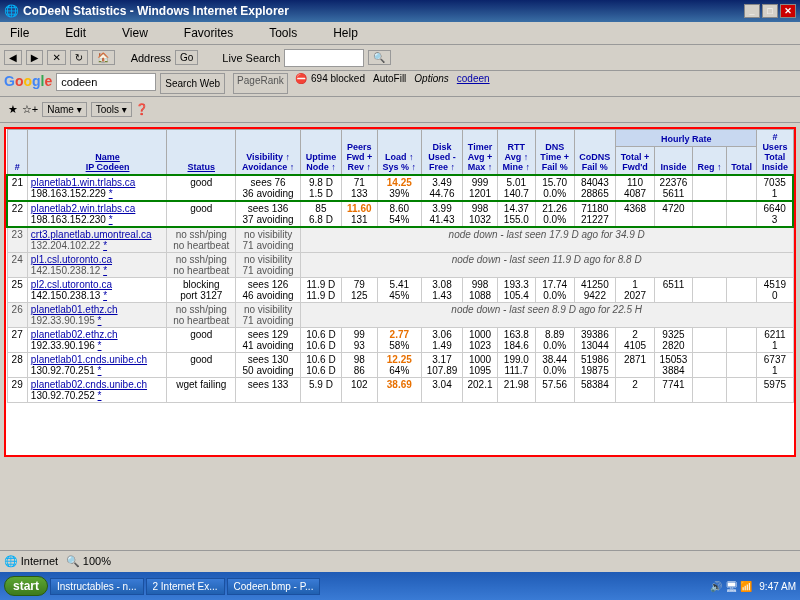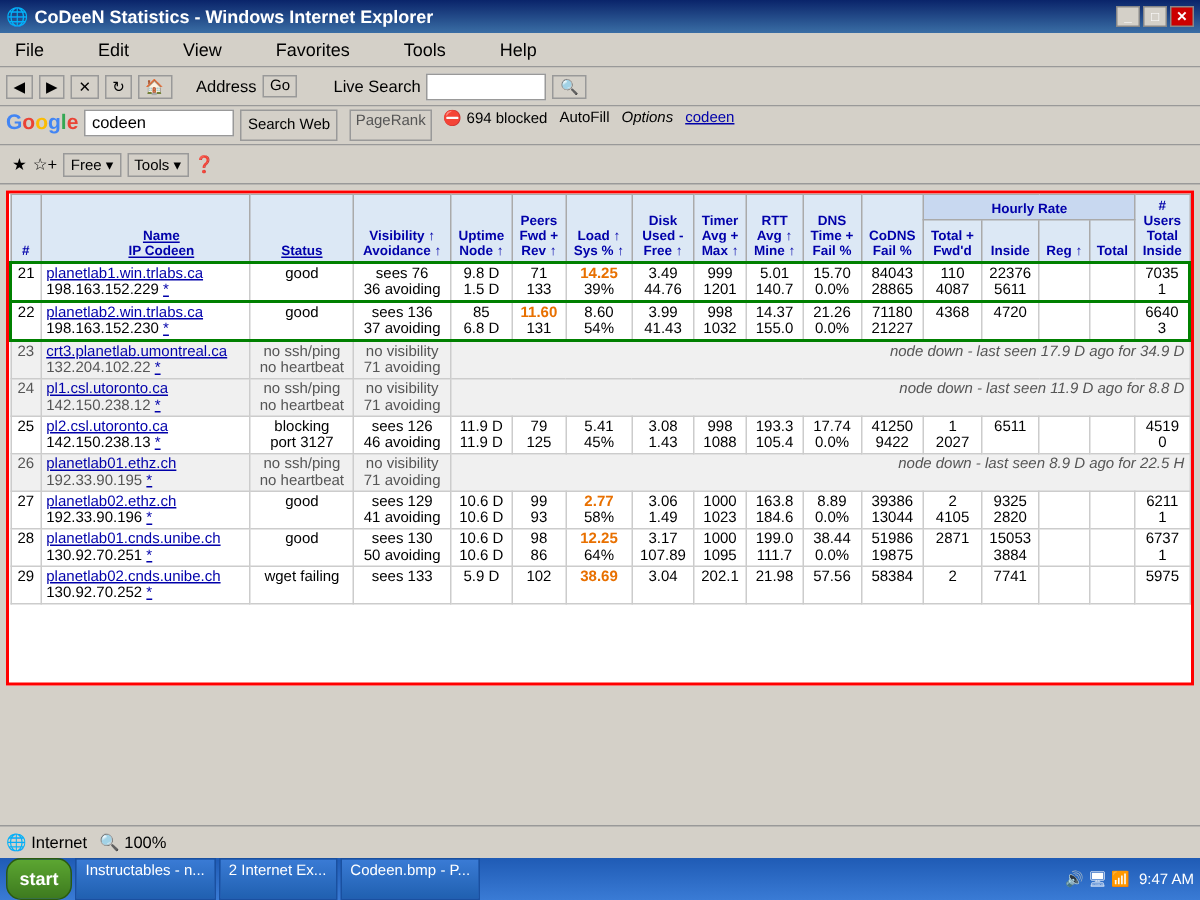--- a/index.html
+++ b/index.html
@@ -121,21 +121,21 @@
       border: 1px solid #ccc;
       padding: 1px 3px;
       text-align: center;
       vertical-align: top;
       font-size: 10px;
     }
     td.left { text-align: left; }
     .link { color: #00a; text-decoration: underline; cursor: pointer; }
     .orange { color: #e87000; font-weight: bold; }
     .row-down { background: #f0f0f0; color: #555; }
-    .down-msg { text-align: right; font-style: italic; color: #555; font-size: 10px; }
+    .down-msg { text-align: center; font-style: italic; color: #555; font-size: 10px; }
 
     
     .status-bar {
       background: #d4d0c8;
       border-top: 1px solid #999;
       display: flex;
       align-items: center;
       padding: 1px 4px;
       font-size: 11px;
       height: 22px;
@@ -145,20 +145,21 @@
     }
     .status-url { flex: 1; }
 
     
     .taskbar {
       background: linear-gradient(to bottom, #1f5bb5, #3a7bd5);
       position: absolute;
       bottom: 0; left: 0; right: 0;
       height: 28px;
       display: flex;
+      align-items: center;
       padding: 0 4px;
       gap: 2px;
     }
     .start-btn {
       background: linear-gradient(to bottom, #5ca632, #3d7a1e);
       color: white;
       font-weight: bold;
       border: 1px solid #2a5a10;
       padding: 2px 8px;
       border-radius: 10px;
@@ -233,21 +234,21 @@
   <span style="margin-left:4px; font-size:10px; color:#555; border:1px solid #999; padding:1px 3px;">PageRank</span>
   <span style="margin-left:4px; font-size:10px;">⛔ <span>694 blocked</span></span>
   <span style="margin-left:4px; font-size:10px;">AutoFill</span>
   <span style="margin-left:4px; font-size:10px;font-style:italic;">Options</span>
   <span style="margin-left:4px; font-size:10px; color:#00a; text-decoration:underline;">codeen</span>
 </div>
 
 <div class="toolbar2">
   <span>★</span>
   <span>☆+</span>
-  <button class="toolbar-btn">Free ▾</button>
+  <button class="toolbar-btn">Name ▾</button>
   <button class="toolbar-btn">Tools ▾</button>
   <span>❓</span>
 </div>
 
 <div style="margin:4px; border:2px solid red; background:white; overflow:auto; height:330px;">
   <table>
     <thead>
       <tr style="background:#dce8f5;">
         <th rowspan="2">#</th>
         <th rowspan="2" style="min-width:120px;padding-left:24px;"><a class="link">Name</a><br><a class="link">IP Codeen</a></th>

